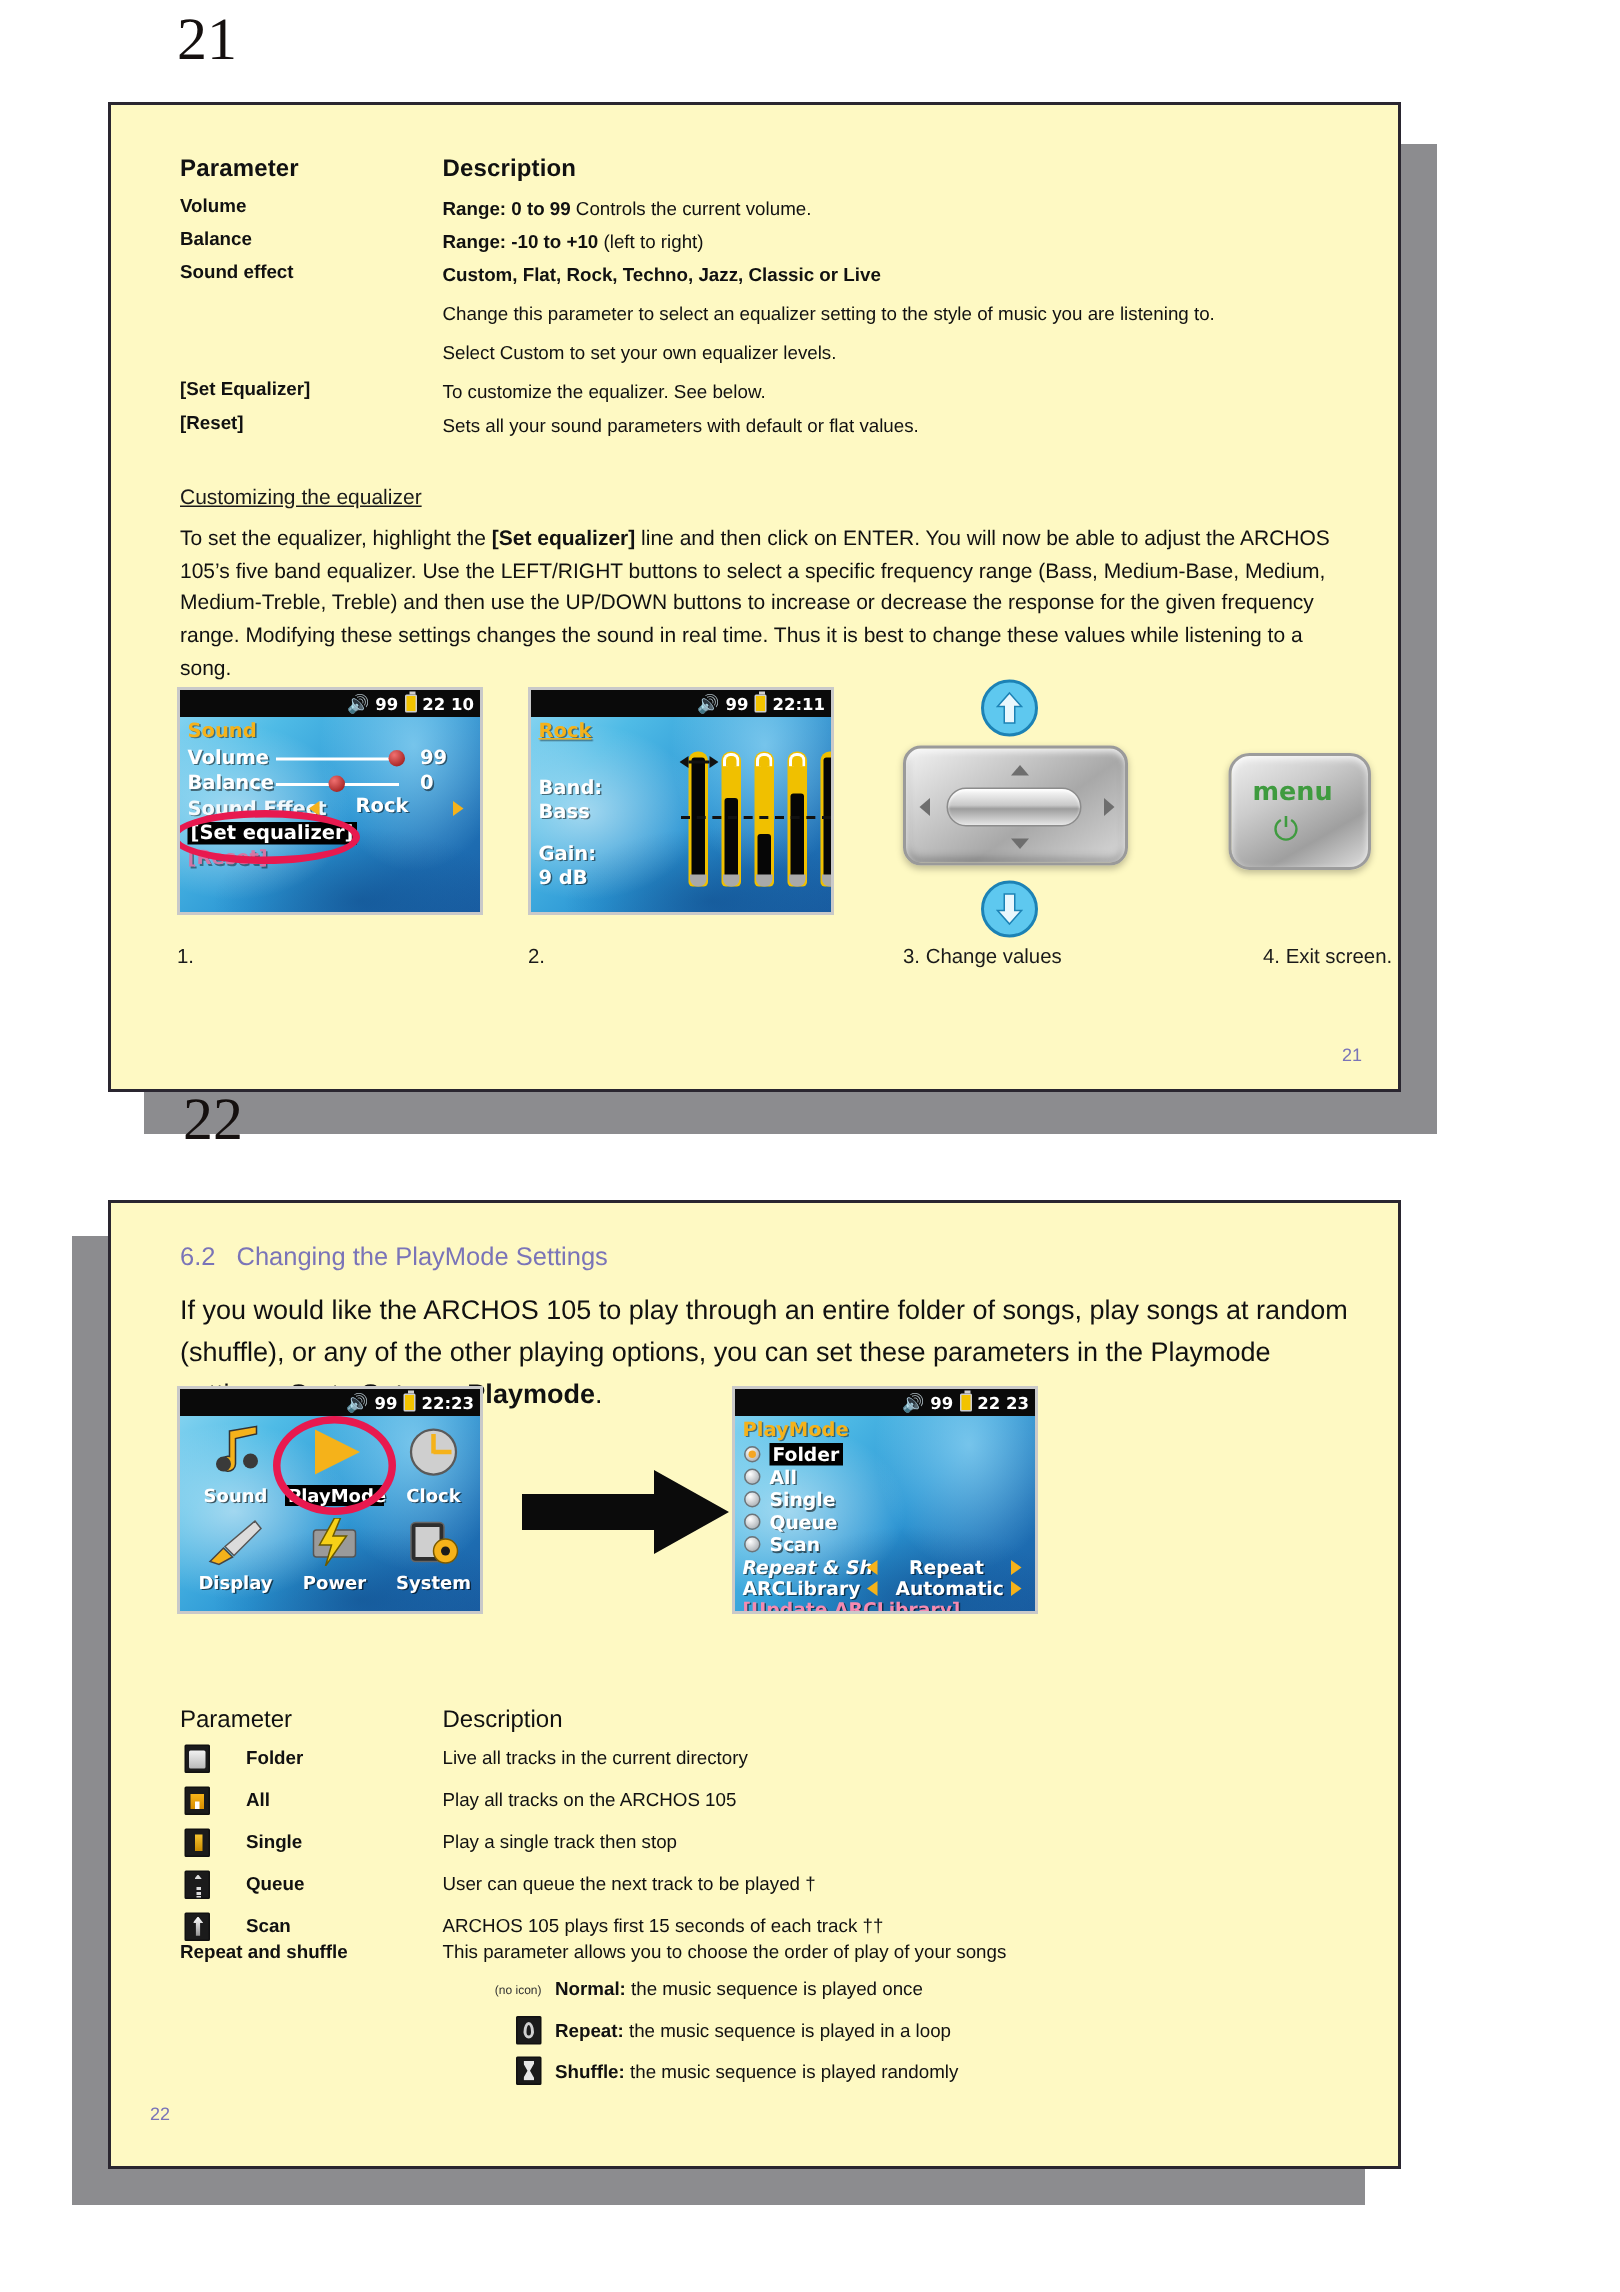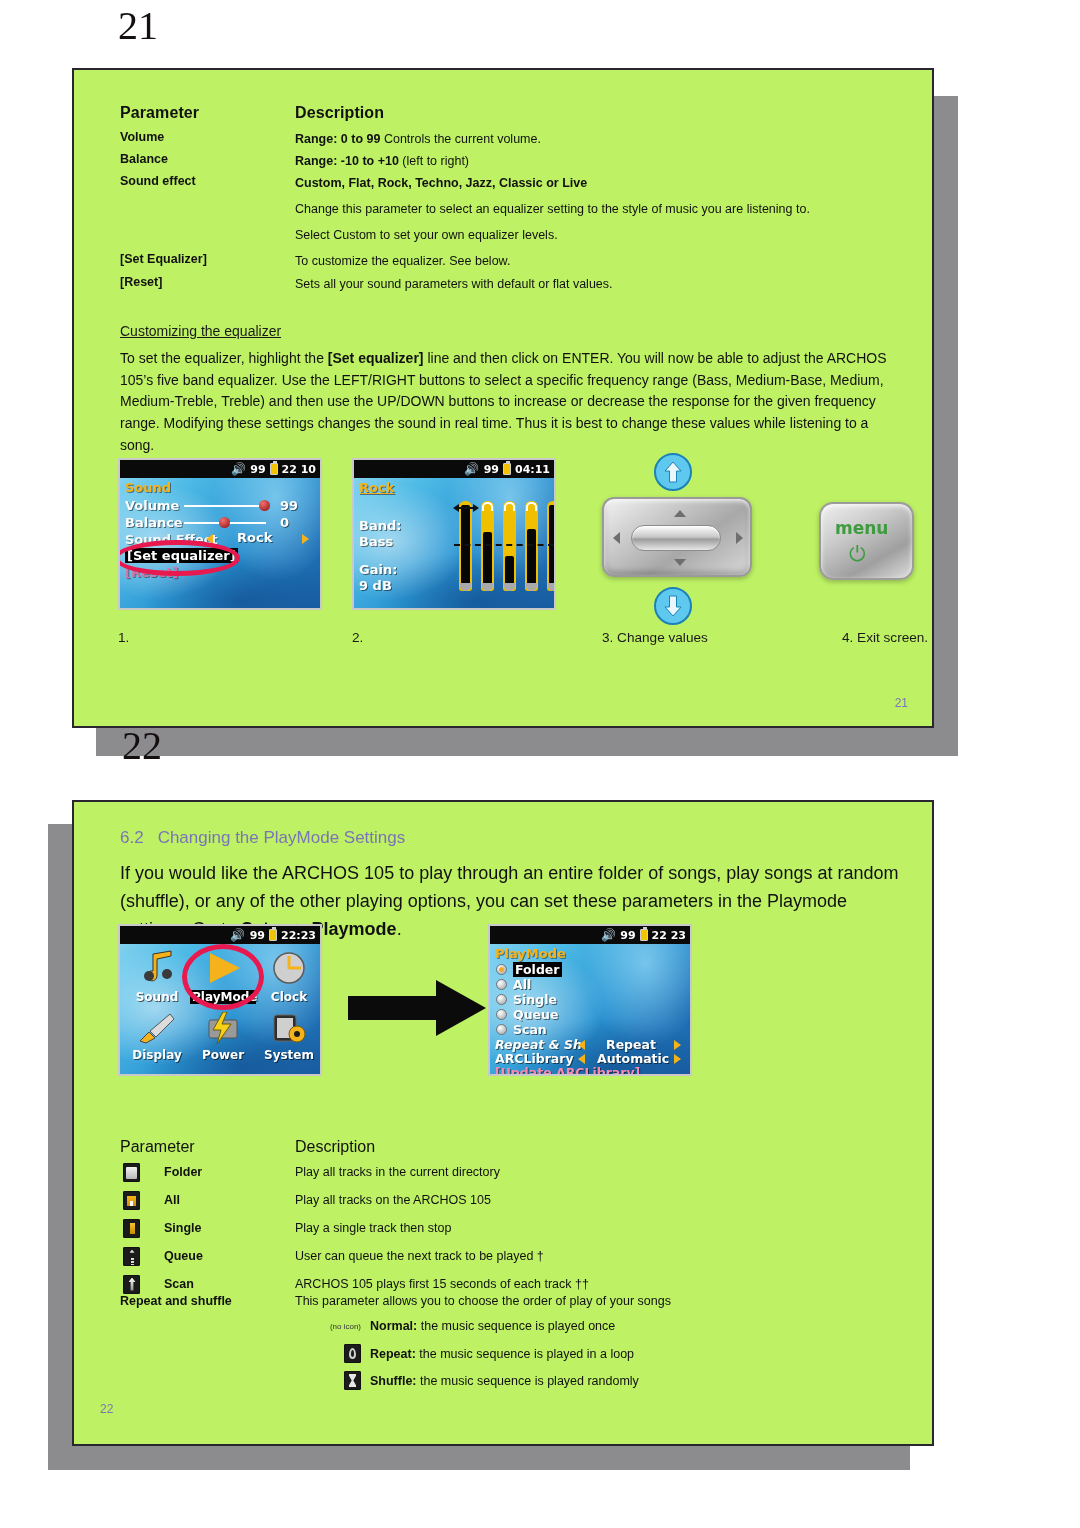--- a/index.html
+++ b/index.html
@@ -4,21 +4,21 @@
 <style>
   * { box-sizing: border-box; }
   html, body { margin:0; padding:0; }
   body {
     width:1080px; height:1528px; background:#ffffff;
     font-family:"Liberation Sans", sans-serif;
     color:#111; position:relative; overflow:hidden;
   }
 
   
-  .sheet { position:absolute; background:#bef264; border:2px solid #2a2630; }
+  .sheet { position:absolute; background:#fef9c3; border:2px solid #2a2630; }
   .sheet-shadow { position:absolute; background:#8c8c8f; z-index:0; }
 
   #page21 { left:72px; top:68px; width:862px; height:660px; z-index:2; }
   #page21shadow { left:96px; top:96px; width:862px; height:660px; }
 
   #page22 { left:72px; top:800px; width:862px; height:646px; z-index:2; }
   #page22shadow { left:48px; top:824px; width:862px; height:646px; }
 
   
   .bigpage {
@@ -276,21 +276,21 @@
 
       <div class="oval" style="left:-6px; top:80px; width:126px; height:36px;"></div>
     </div>
 
     <div class="screen" style="left:278px; top:388px;">
       <div class="wash"></div>
       <div class="statusbar">
         <span class="spk">🔊</span>
         <span>99</span>
         <span class="batt"></span>
-        <span>04:11</span>
+        <span>22:11</span>
       </div>
       <div class="sc-title" style="text-decoration:underline">Rock</div>
 
       <div class="s1row" style="left:5px; top:58px;">Band:</div>
       <div class="s1row" style="left:5px; top:74px;">Bass</div>
       <div class="s1row" style="left:5px; top:102px;">Gain:</div>
       <div class="s1row" style="left:5px; top:118px;">9 dB</div>
 
       <div class="dashline" style="left:100px; top:84px; width:100px;"></div>
 
@@ -476,21 +476,21 @@
       <div class="hdr-row" style="display:flex; margin-bottom:4px;">
         <div class="hdr" style="width:175px;flex:0 0 175px;">Parameter</div>
         <div class="hdr" style="flex:1;">Description</div>
       </div>
 
       <div class="row2">
         <div class="ic-wrap">
             <span class="ic ic-folder"></span>
           </div>
         <div class="r2-label">Folder</div>
-        <div class="r2-desc">Play all tracks in the current directory</div>
+        <div class="r2-desc">Live all tracks in the current directory</div>
       </div>
       <div class="row2">
         <div class="ic-wrap">
             <span class="ic ic-all"></span>
           </div>
         <div class="r2-label">All</div>
         <div class="r2-desc">Play all tracks on the ARCHOS 105</div>
       </div>
       <div class="row2">
         <div class="ic-wrap">

